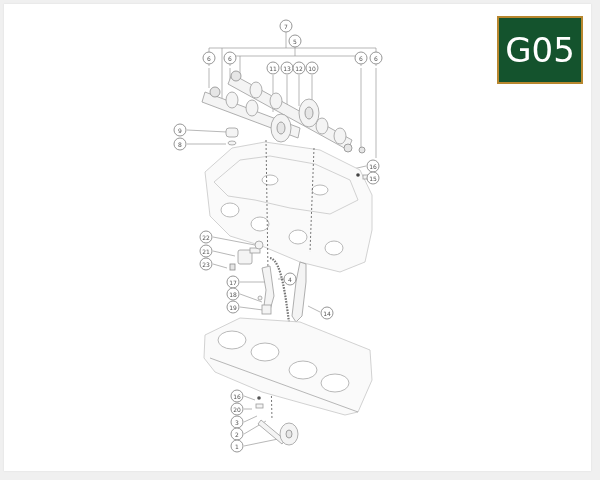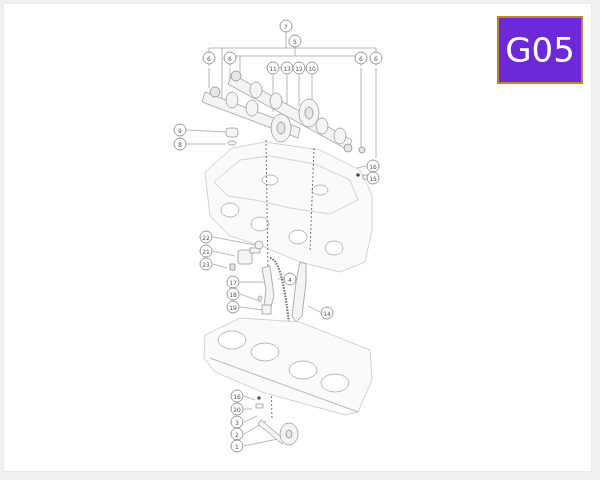--- a/index.html
+++ b/index.html
@@ -1,18 +1,18 @@
 <!DOCTYPE html>
 <html><head>
 <meta charset="utf-8">
 <style>
   html, body { margin:0; padding:0; }
   body { width:600px; height:480px; background:#f0f0f0; position:relative; overflow:hidden; font-family:"DejaVu Sans", sans-serif; }
   .card { position:absolute; left:4px; top:4px; width:587px; height:467px; background:#ffffff; box-shadow:0 0 2px #dcdcdc; }
-  .badge { position:absolute; left:497px; top:16px; width:86px; height:68px; background:#6d28d9; border:2px solid #b8872e; box-sizing:border-box; color:#fff; font-family:"DejaVu Sans", sans-serif; font-size:34px; display:flex; align-items:center; justify-content:center; letter-spacing:0px; }
+  .badge { position:absolute; left:497px; top:16px; width:86px; height:68px; background:#14532d; border:2px solid #b8872e; box-sizing:border-box; color:#fff; font-family:"DejaVu Sans", sans-serif; font-size:34px; display:flex; align-items:center; justify-content:center; letter-spacing:0px; }
   svg.diagram { position:absolute; left:0; top:0; }
   .callout circle { fill:#fff; stroke:#8a8a8a; stroke-width:0.9; }
   .callout text { font-family:"DejaVu Sans", sans-serif; font-size:6px; fill:#555; text-anchor:middle; dominant-baseline:central; }
   .lead { stroke:#9a9a9a; stroke-width:0.7; fill:none; }
   .part { fill:#f4f4f4; stroke:#9c9c9c; stroke-width:0.8; }
   .partd { fill:#e6e6e6; stroke:#8c8c8c; stroke-width:0.8; }
   .block { fill:#fafafa; stroke:#c6c6c6; stroke-width:0.8; }
   .bore { fill:#fff; stroke:#b0b0b0; stroke-width:0.9; }
   .dash { stroke:#666; stroke-width:0.9; stroke-dasharray:2 2; fill:none; }
   .chain { stroke:#777; stroke-width:2.2; stroke-dasharray:1.6 1.2; fill:none; }

